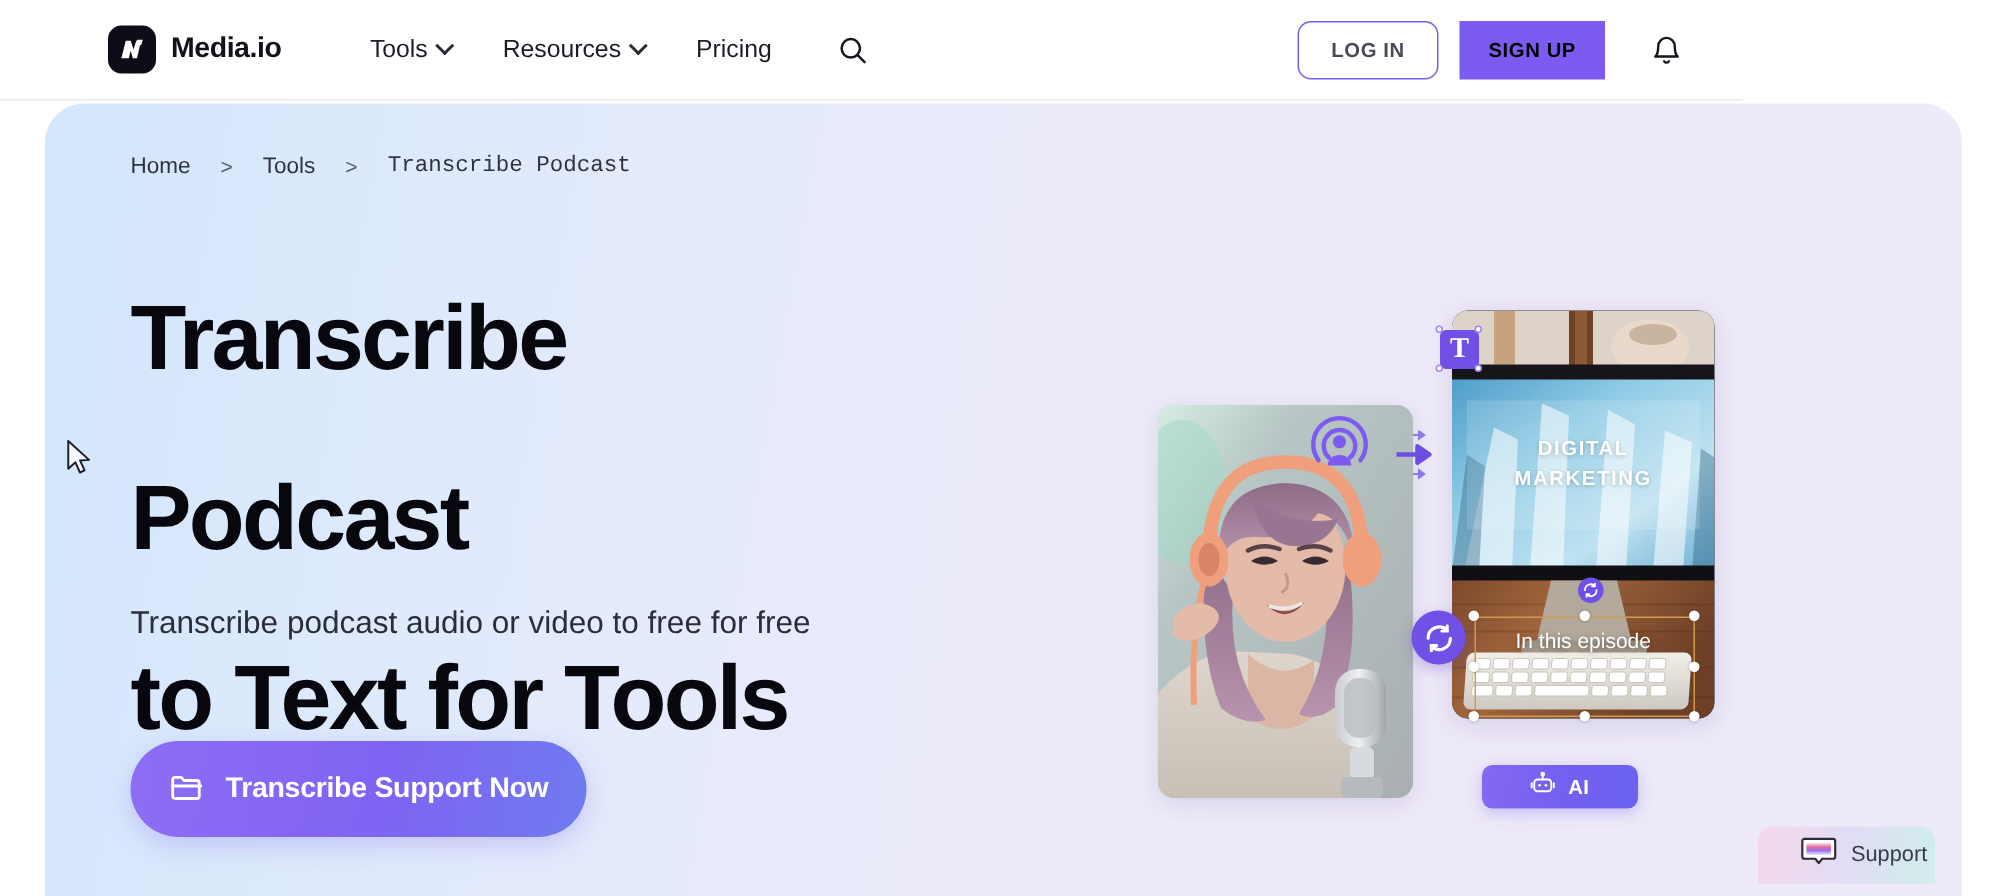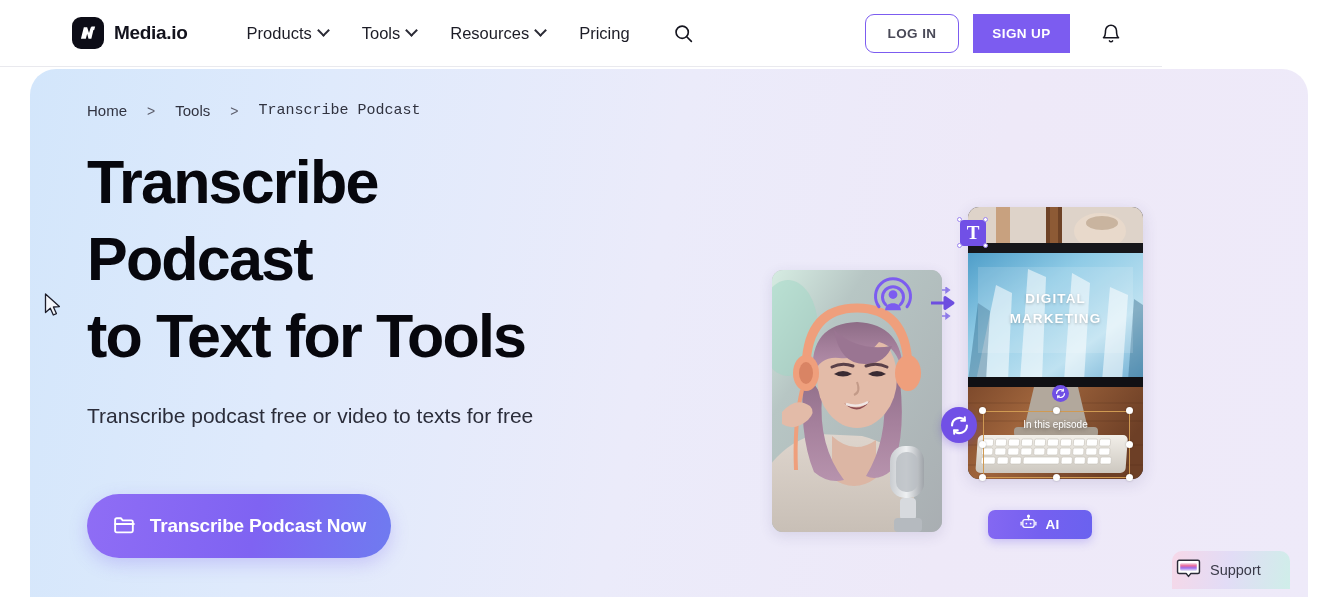--- a/index.html
+++ b/index.html
@@ -68,21 +68,21 @@
     width: 94px; height: 39px; border-radius: 9px;
     border: 1.6px solid #7c5cf0; background: #fff;
     color: #4a4a58; font-size: 13.5px; font-weight: bold;
     letter-spacing: 0.4px;
     display: flex; align-items: center; justify-content: center;
     cursor: pointer;
   }
   .btn-signup {
     width: 97px; height: 39px; border-radius: 0;
     border: none; background: #7c5cf0;
-    color: #ffffff; font-size: 13.5px; font-weight: bold;
+    color: #000000; font-size: 13.5px; font-weight: bold;
     letter-spacing: 0.4px;
     display: flex; align-items: center; justify-content: center;
     cursor: pointer;
   }
   .bell { width: 26px; height: 26px; margin-left: 14px; cursor: pointer;
           display:flex; align-items:center; justify-content:center; }
 
   
   .hero {
     position: absolute;
@@ -102,21 +102,21 @@
   .crumb { cursor: pointer; }
   .crumb.last { cursor: default; font-family: Liberation Mono, monospace; }
   .crumb-sep { color: #5c5e6c; font-size: 14px; }
 
   .hero-title {
     position: absolute; left: 57px; top: 75px;
     font-size: 61px; line-height: 77px;
     font-weight: bold; color: #07070d;
     letter-spacing: -1.8px;
   }
-  .hero-title .ln { display: block; white-space: nowrap; }
+  .hero-title .ln { display: block; white-space: nowrap; margin-top: 43px; }
 
   .hero-sub {
     position: absolute; left: 57px; top: 330px;
     font-size: 21px; line-height: 33px;
     color: #2b2d3a; max-width: 600px;
   }
   .hero-sub .ln { display: block; }
 
   .cta {
     position: absolute; left: 57px; top: 425px;
@@ -187,21 +187,21 @@
   }
 
   .episode-sel {
     position: absolute; left: 953px; top: 342px;
     width: 147px; height: 67px;
     border: 1.2px solid #d09a52;
   }
   .episode-label {
     position: absolute; left: 938px; top: 350px;
     width: 175px; text-align: center;
-    color: #ffffff; font-size: 10px;
+    color: #ffffff; font-size: 14px;
     text-shadow: 0 1px 4px rgba(0,0,0,0.45);
   }
   .hdl {
     position: absolute; width: 7px; height: 7px; border-radius: 50%;
     background: #ffffff; box-shadow: 0 0 2px rgba(0,0,0,0.3);
     cursor: pointer;
   }
 
   .ai-pill {
     position: absolute; left: 958px; top: 417px;
@@ -213,21 +213,21 @@
     margin-top: 24px;
   }
   .ai-text { color: #fff; font-size: 13.5px; font-weight: bold; letter-spacing: 0.3px; }
 
   
   .support {
     position: absolute; left: 1172px; top: 551px;
     width: 118px; height: 38px; border-radius: 10px 10px 0 0;
     background: linear-gradient(100deg, #f6d8e8 0%, #e2dcf6 48%, #cfeee9 100%);
     display: flex; align-items: center; gap: 9px;
-    padding-left: 4px;
+    padding-left: 28px;
     cursor: pointer;
   }
   .support-label { font-size: 14.5px; color: #3a3a48; }
 
   .cursor { position: absolute; left: 44px; top: 293px; pointer-events: none; }
 </style>
 </head>
 <body>
 
 <div class="header">
@@ -236,24 +236,20 @@
     <div class="brand-mark">
       <svg width="20" height="20" viewBox="0 0 24 24">
         <path d="M3.5 19 L7 5 L11 5 L13.2 12 L15.4 5 L19.3 5 L16 19 L12.6 19 L11 13 L9.4 19 Z" fill="#ffffff"></path>
         <path d="M16.2 4.2 L20.6 4.2 L19.4 8.4 L15 8.4 Z" fill="#ffffff"></path>
       </svg>
     </div>
     <span class="brand-name">Media.io</span>
   </div>
 
   <nav class="nav">
-    <div class="nav-item">
-      <span>Products</span>
-      <span class="chev"></span>
-    </div>
     <div class="nav-item">
       <span>Tools</span>
       <span class="chev"></span>
     </div>
     <div class="nav-item">
       <span>Resources</span>
       <span class="chev"></span>
     </div>
     <div class="nav-item">
       <span>Pricing</span>
@@ -288,31 +284,31 @@
     <span class="crumb last">Transcribe Podcast</span>
   </div>
 
   <h1 class="hero-title">
     <span class="ln">Transcribe</span>
     <span class="ln">Podcast</span>
     <span class="ln">to Text for Tools</span>
   </h1>
 
   <p class="hero-sub">
-    <span class="ln">Transcribe podcast free or video to texts for free</span>
+    <span class="ln">Transcribe podcast audio or video to free for free</span>
   </p>
 
   <button class="cta">
     <span>
       <svg width="25" height="25" viewBox="0 0 24 24" fill="none" stroke="#ffffff" stroke-width="1.8" stroke-linecap="round" stroke-linejoin="round">
         <path d="M3 7.5a1.5 1.5 0 0 1 1.5-1.5h4l1.8 2h8.2a1.5 1.5 0 0 1 1.5 1.5v8.5a1.5 1.5 0 0 1-1.5 1.5H4.5A1.5 1.5 0 0 1 3 18Z"></path>
         <line x1="3" y1="11.5" x2="21" y2="11.5"></line>
       </svg>
     </span>
-    <span class="cta-label">Transcribe Podcast Now</span>
+    <span class="cta-label">Transcribe Support Now</span>
   </button>
 
   <div class="art">
 
     <div class="photo-podcaster">
       <svg width="170" height="262" viewBox="0 0 170 262">
         <defs>
           <linearGradient id="bgw" x1="0" y1="0" x2="1" y2="1">
             <stop offset="0%" stop-color="#d6ece2"></stop>
             <stop offset="28%" stop-color="#b7c6c4"></stop>

